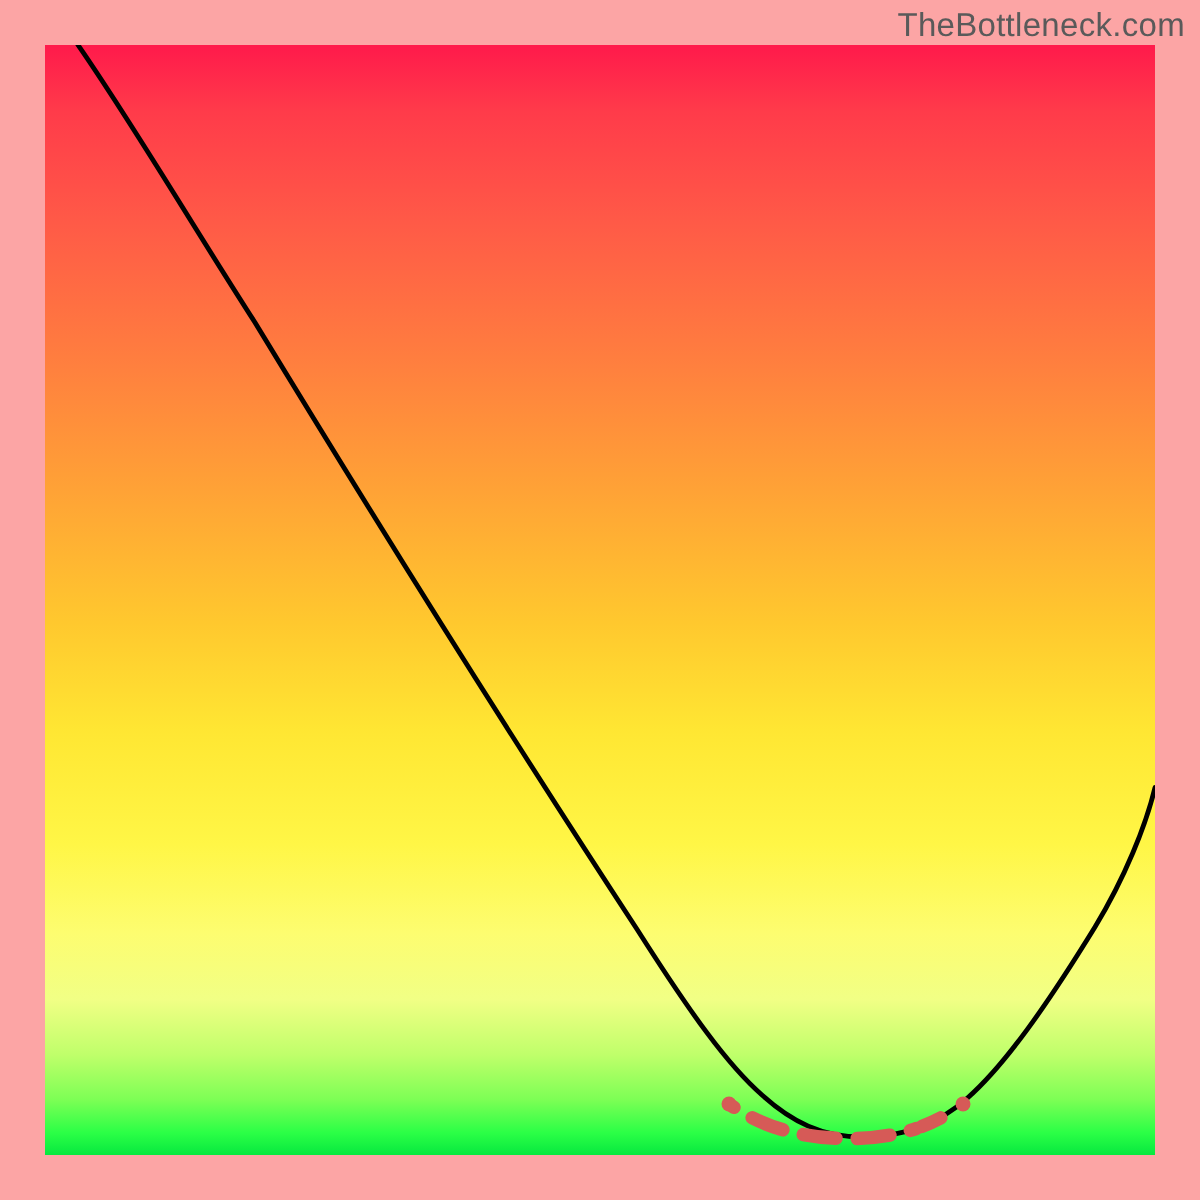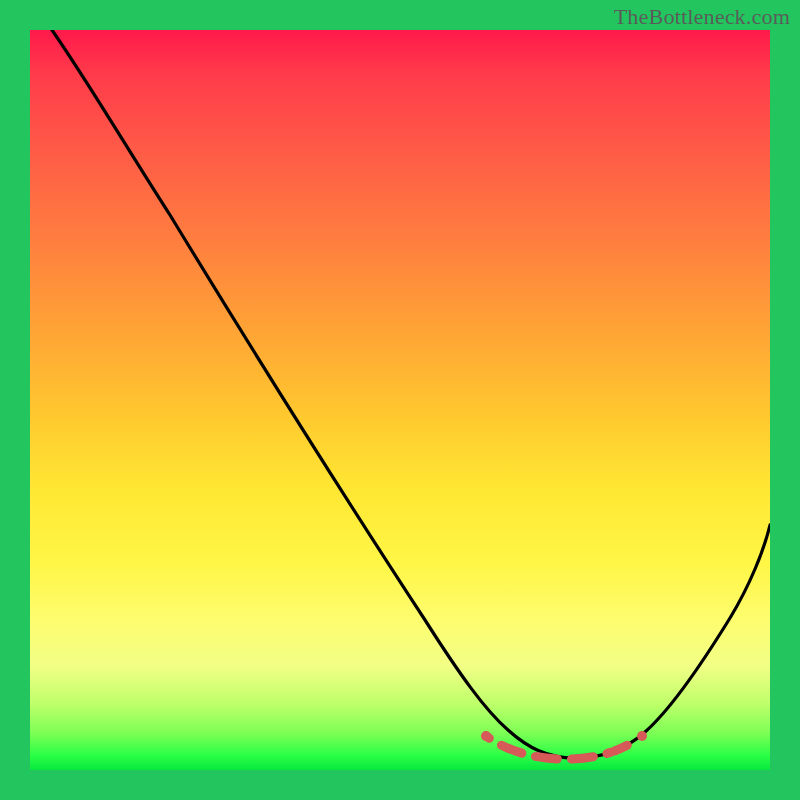--- a/index.html
+++ b/index.html
@@ -8,22 +8,21 @@
     width: 800px;
     height: 800px;
     background: #000;
     overflow: hidden;
     font-family: Arial, Helvetica, sans-serif;
   }
   .frame {
     position: relative;
     width: 800px;
     height: 800px;
-    background: #22c55e;
-    font-family: Liberation Serif, serif;
+    background: #fca5a5;
   }
   .watermark {
     position: absolute;
     top: 4px;
     right: 10px;
     color: #5a5a5a;
     font-size: 22px;
     font-weight: 500;
     letter-spacing: 0.2px;
     z-index: 40;

